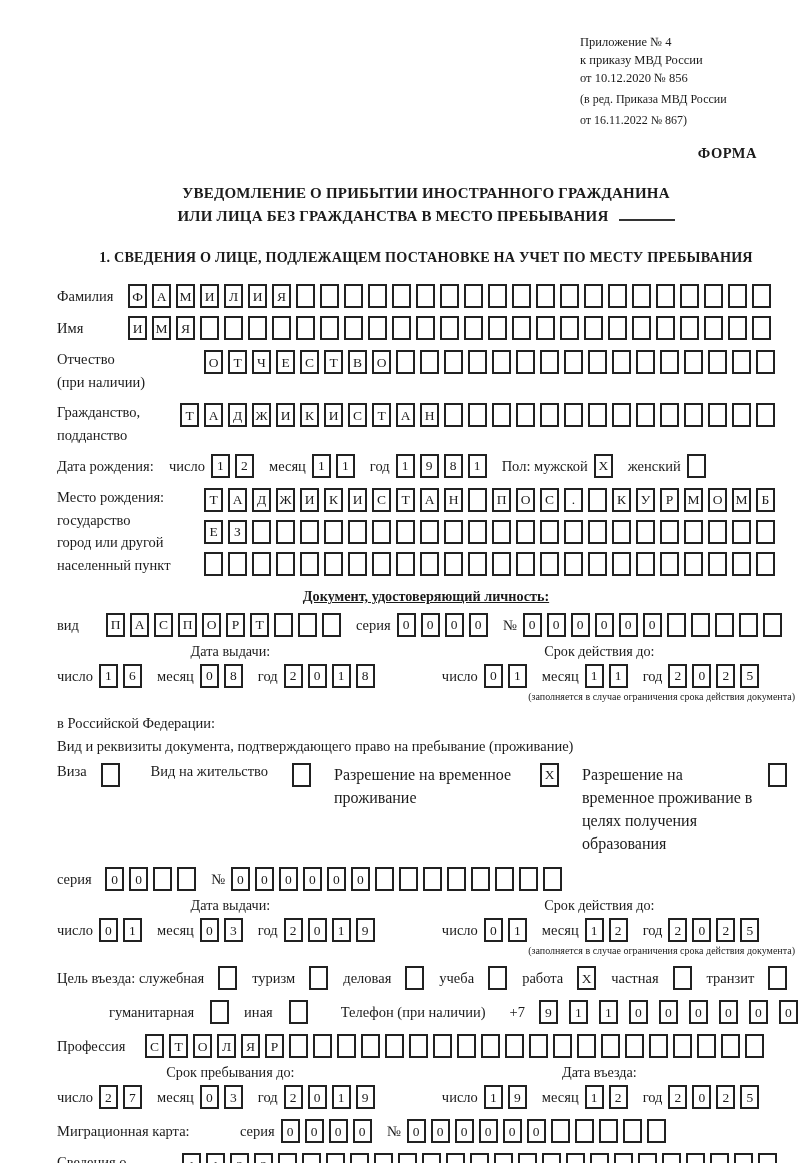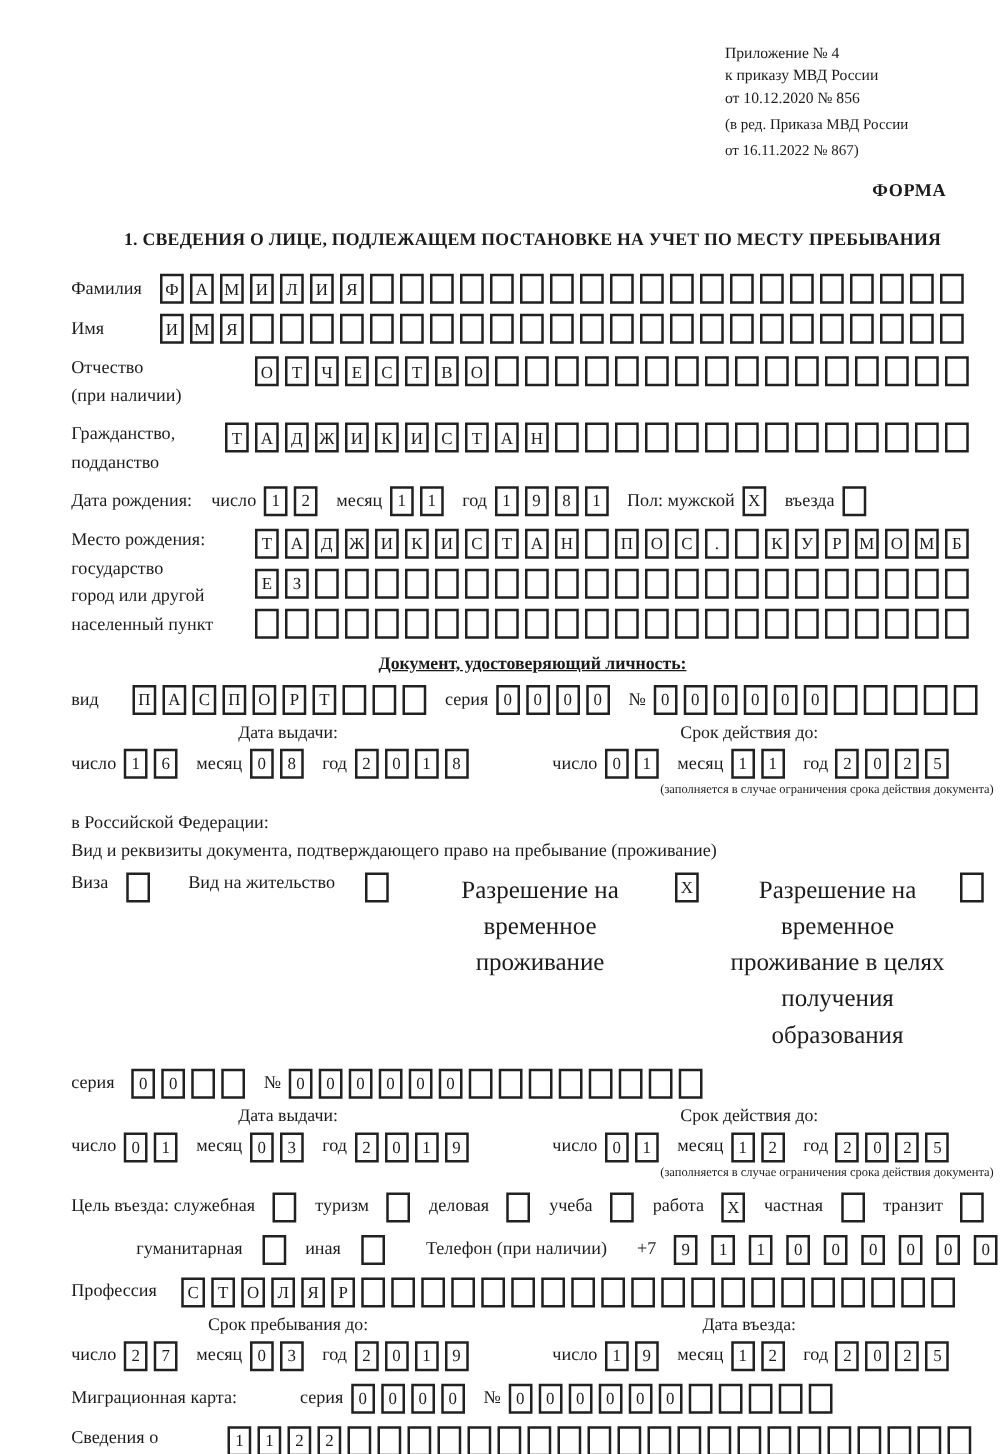--- a/index.html
+++ b/index.html
@@ -39,21 +39,21 @@
   .dategrid{display:grid;grid-template-columns:47% 53%;margin-top:6px;}
   .datehead{font-size:14.2px;text-align:center;}
   .dateline{display:flex;align-items:center;margin-top:4px;}
   .note{grid-column:2;font-size:10px;text-align:right;padding-right:0;margin-top:3px;}
 
   .para{font-size:14.5px;margin-top:10px;line-height:1.6;}
 
   .chk-row{display:flex;align-items:flex-start;margin-top:4px;}
   .chk-item{display:flex;align-items:flex-start;flex:none;}
   .chk-item .lab{margin-right:8px;}
-  .chk-multi{text-align:center;font-size:20px;line-height:1.45;}
+  .chk-multi{text-align:left;font-size:16px;line-height:1.45;}
   .gap18{margin-left:18px;}
   .gap26{margin-left:26px;}
 
   .purpose{display:flex;align-items:center;margin-top:10px;font-size:14.5px;}
   .purpose .b{margin-left:6px;}
   .purpose .t{margin-left:10px;flex:none;}
   .purpose .t0{flex:none;}
 
   .reps{display:flex;align-items:flex-start;margin-top:8px;}
   .reps-right{display:flex;flex-direction:column;}
@@ -67,20 +67,24 @@
   <div class="appendix">
     <div>Приложение № 4</div>
     <div>к приказу МВД России</div>
     <div>от 10.12.2020 № 856</div>
     <div class="small">(в ред. Приказа МВД России</div>
     <div class="small">от 16.11.2022 № 867)</div>
   </div>
 
   <div class="forma">ФОРМА</div>
 
+  <div class="title">
+    <div>УВЕДОМЛЕНИЕ О ПРИБЫТИИ ИНОСТРАННОГО ГРАЖДАНИНА</div>
+    <div><span>ИЛИ ЛИЦА БЕЗ ГРАЖДАНСТВА В МЕСТО ПРЕБЫВАНИЯ</span><span class="blank-line"></span></div>
+  </div>
 
   <div class="sect">1. СВЕДЕНИЯ О ЛИЦЕ, ПОДЛЕЖАЩЕМ ПОСТАНОВКЕ НА УЧЕТ ПО МЕСТУ ПРЕБЫВАНИЯ</div>
 
   <div class="row" style="margin-top:18px;">
     <span class="lab w70">Фамилия</span>
     <span class="cells">
         <span class="b">Ф</span>
         <span class="b">А</span>
         <span class="b">М</span>
         <span class="b">И</span>
@@ -226,21 +230,21 @@
     <span class="cells">
         <span class="b">1</span>
         <span class="b">9</span>
         <span class="b">8</span>
         <span class="b">1</span>
       </span>
     <span class="inlab">Пол: мужской</span>
     <span class="cells">
         <span class="b">X</span>
       </span>
-    <span class="inlab">въезда</span>
+    <span class="inlab">женский</span>
     <span class="cells">
         <span class="b"></span>
       </span>
   </div>
 
   <div class="row top">
     <span class="lab-col w147">
       <span>Место рождения:</span>
       <span>государство</span>
       <span>город или другой</span>

